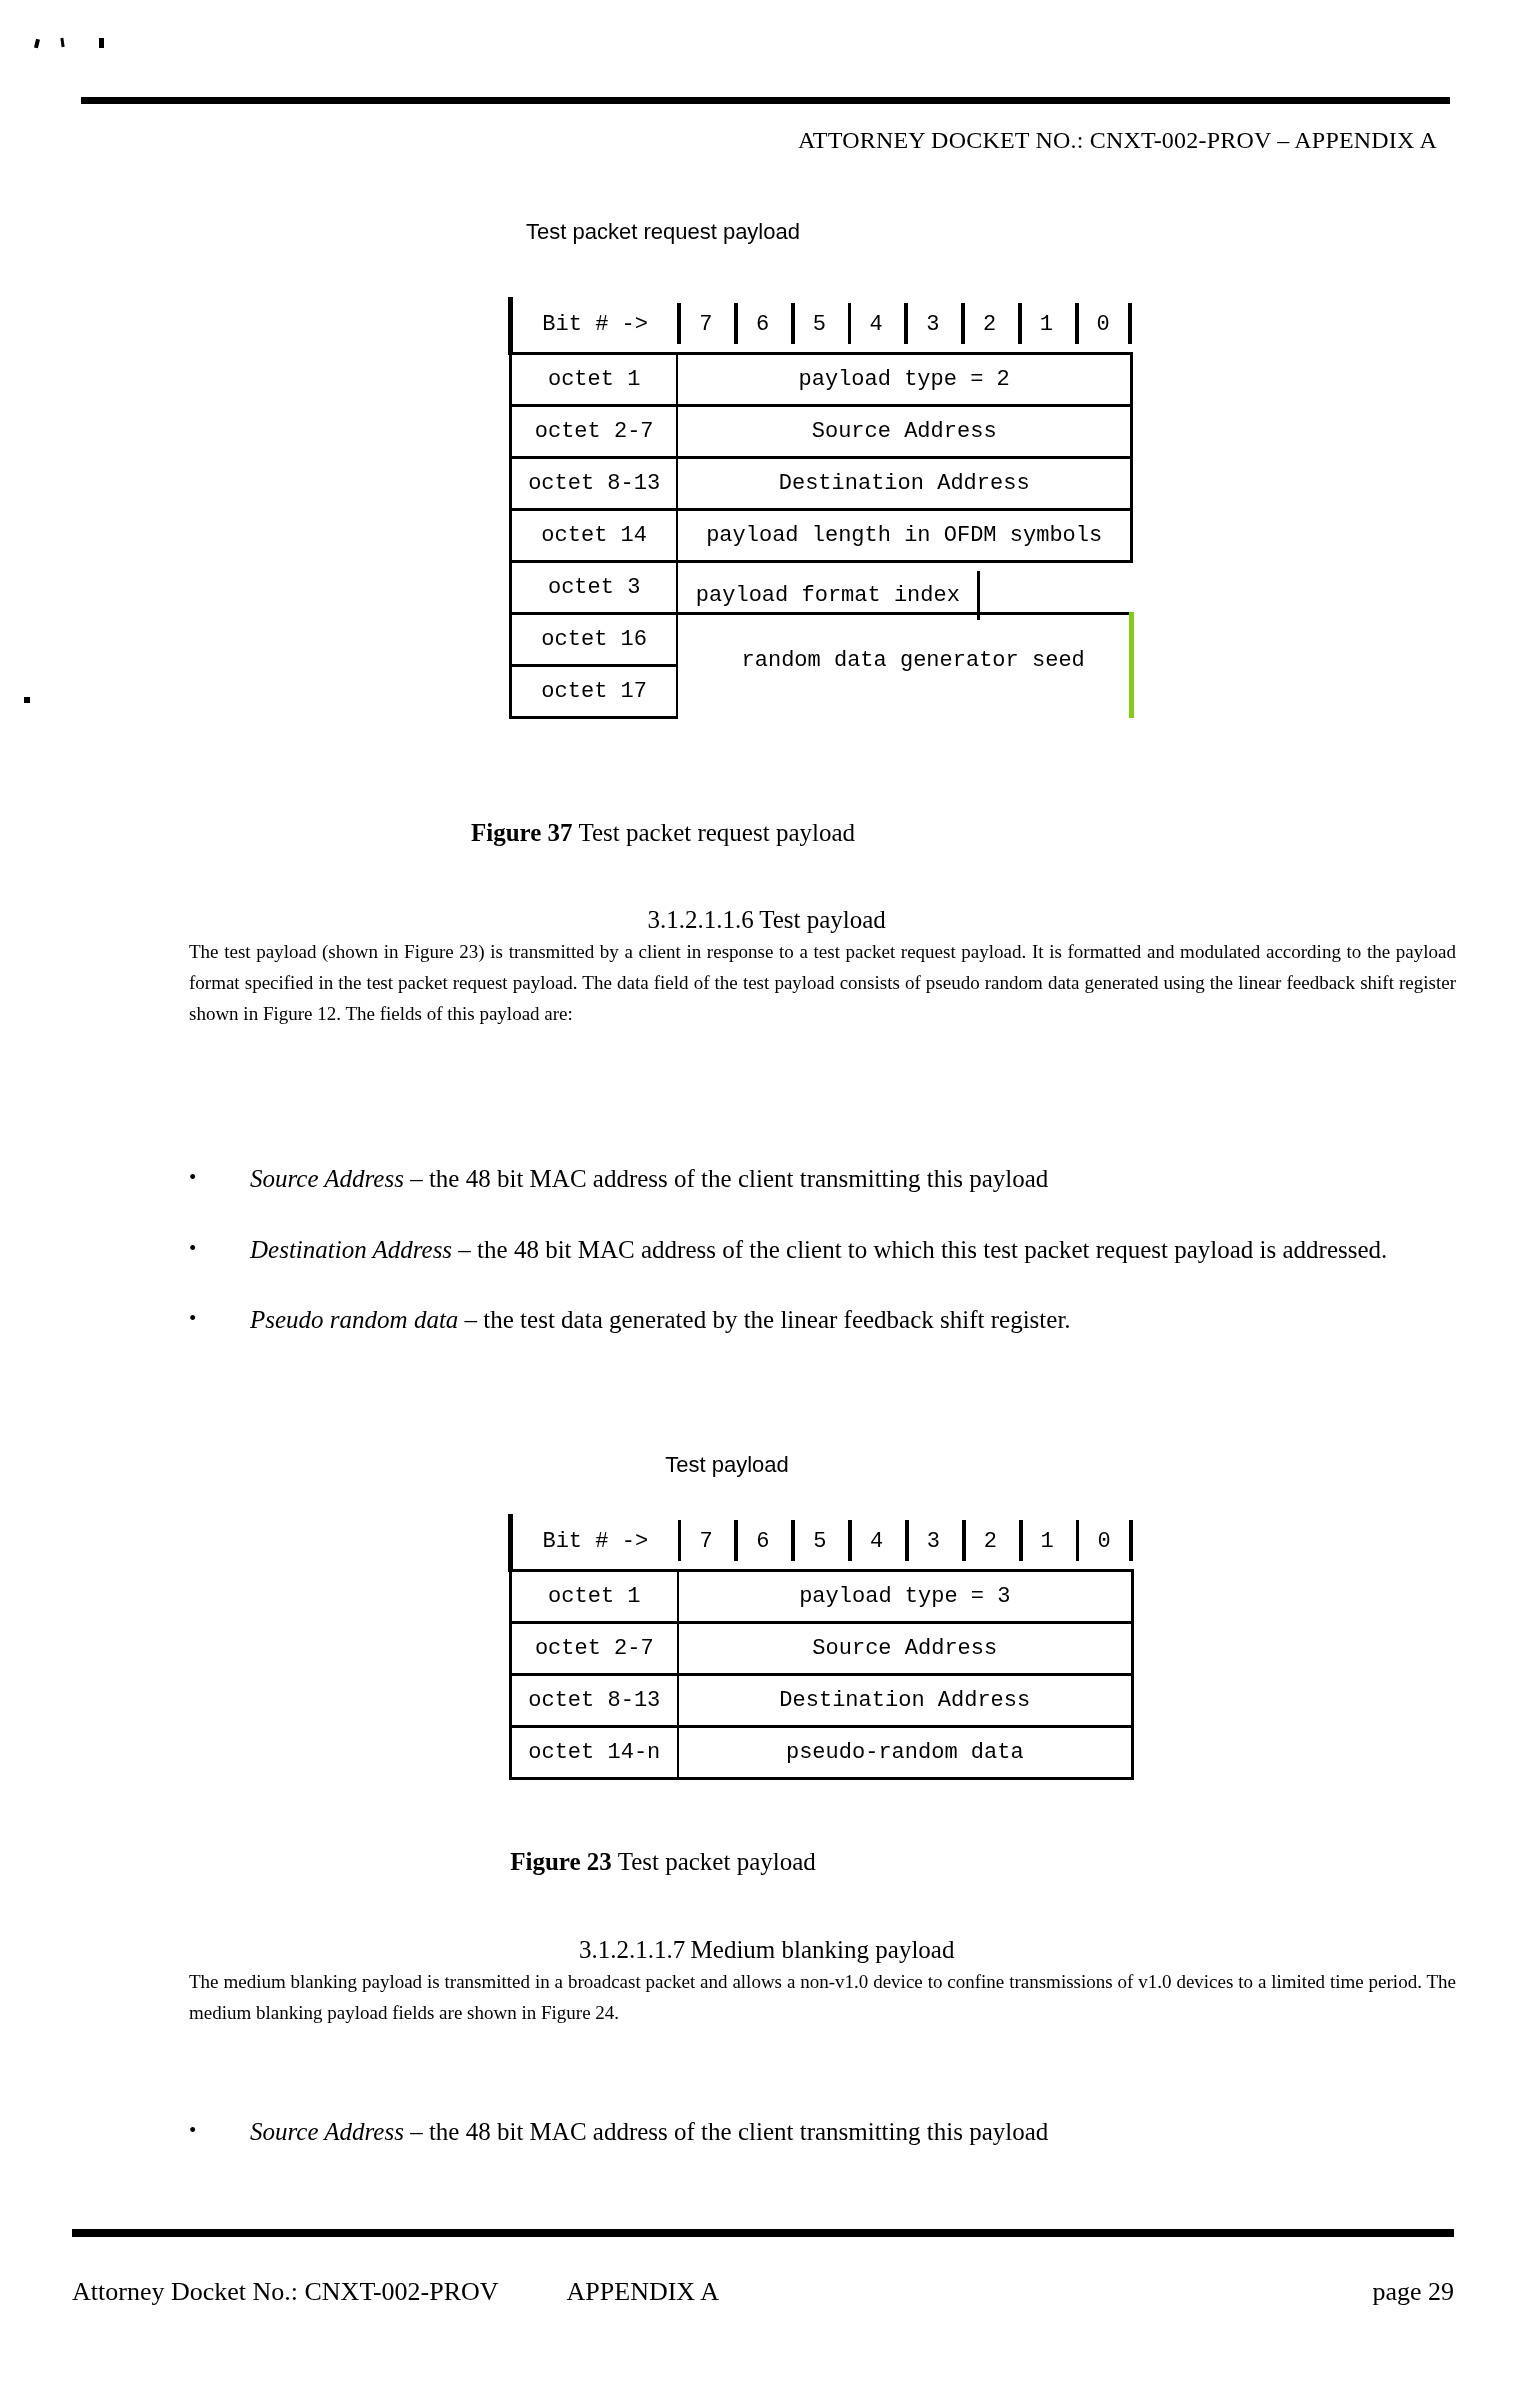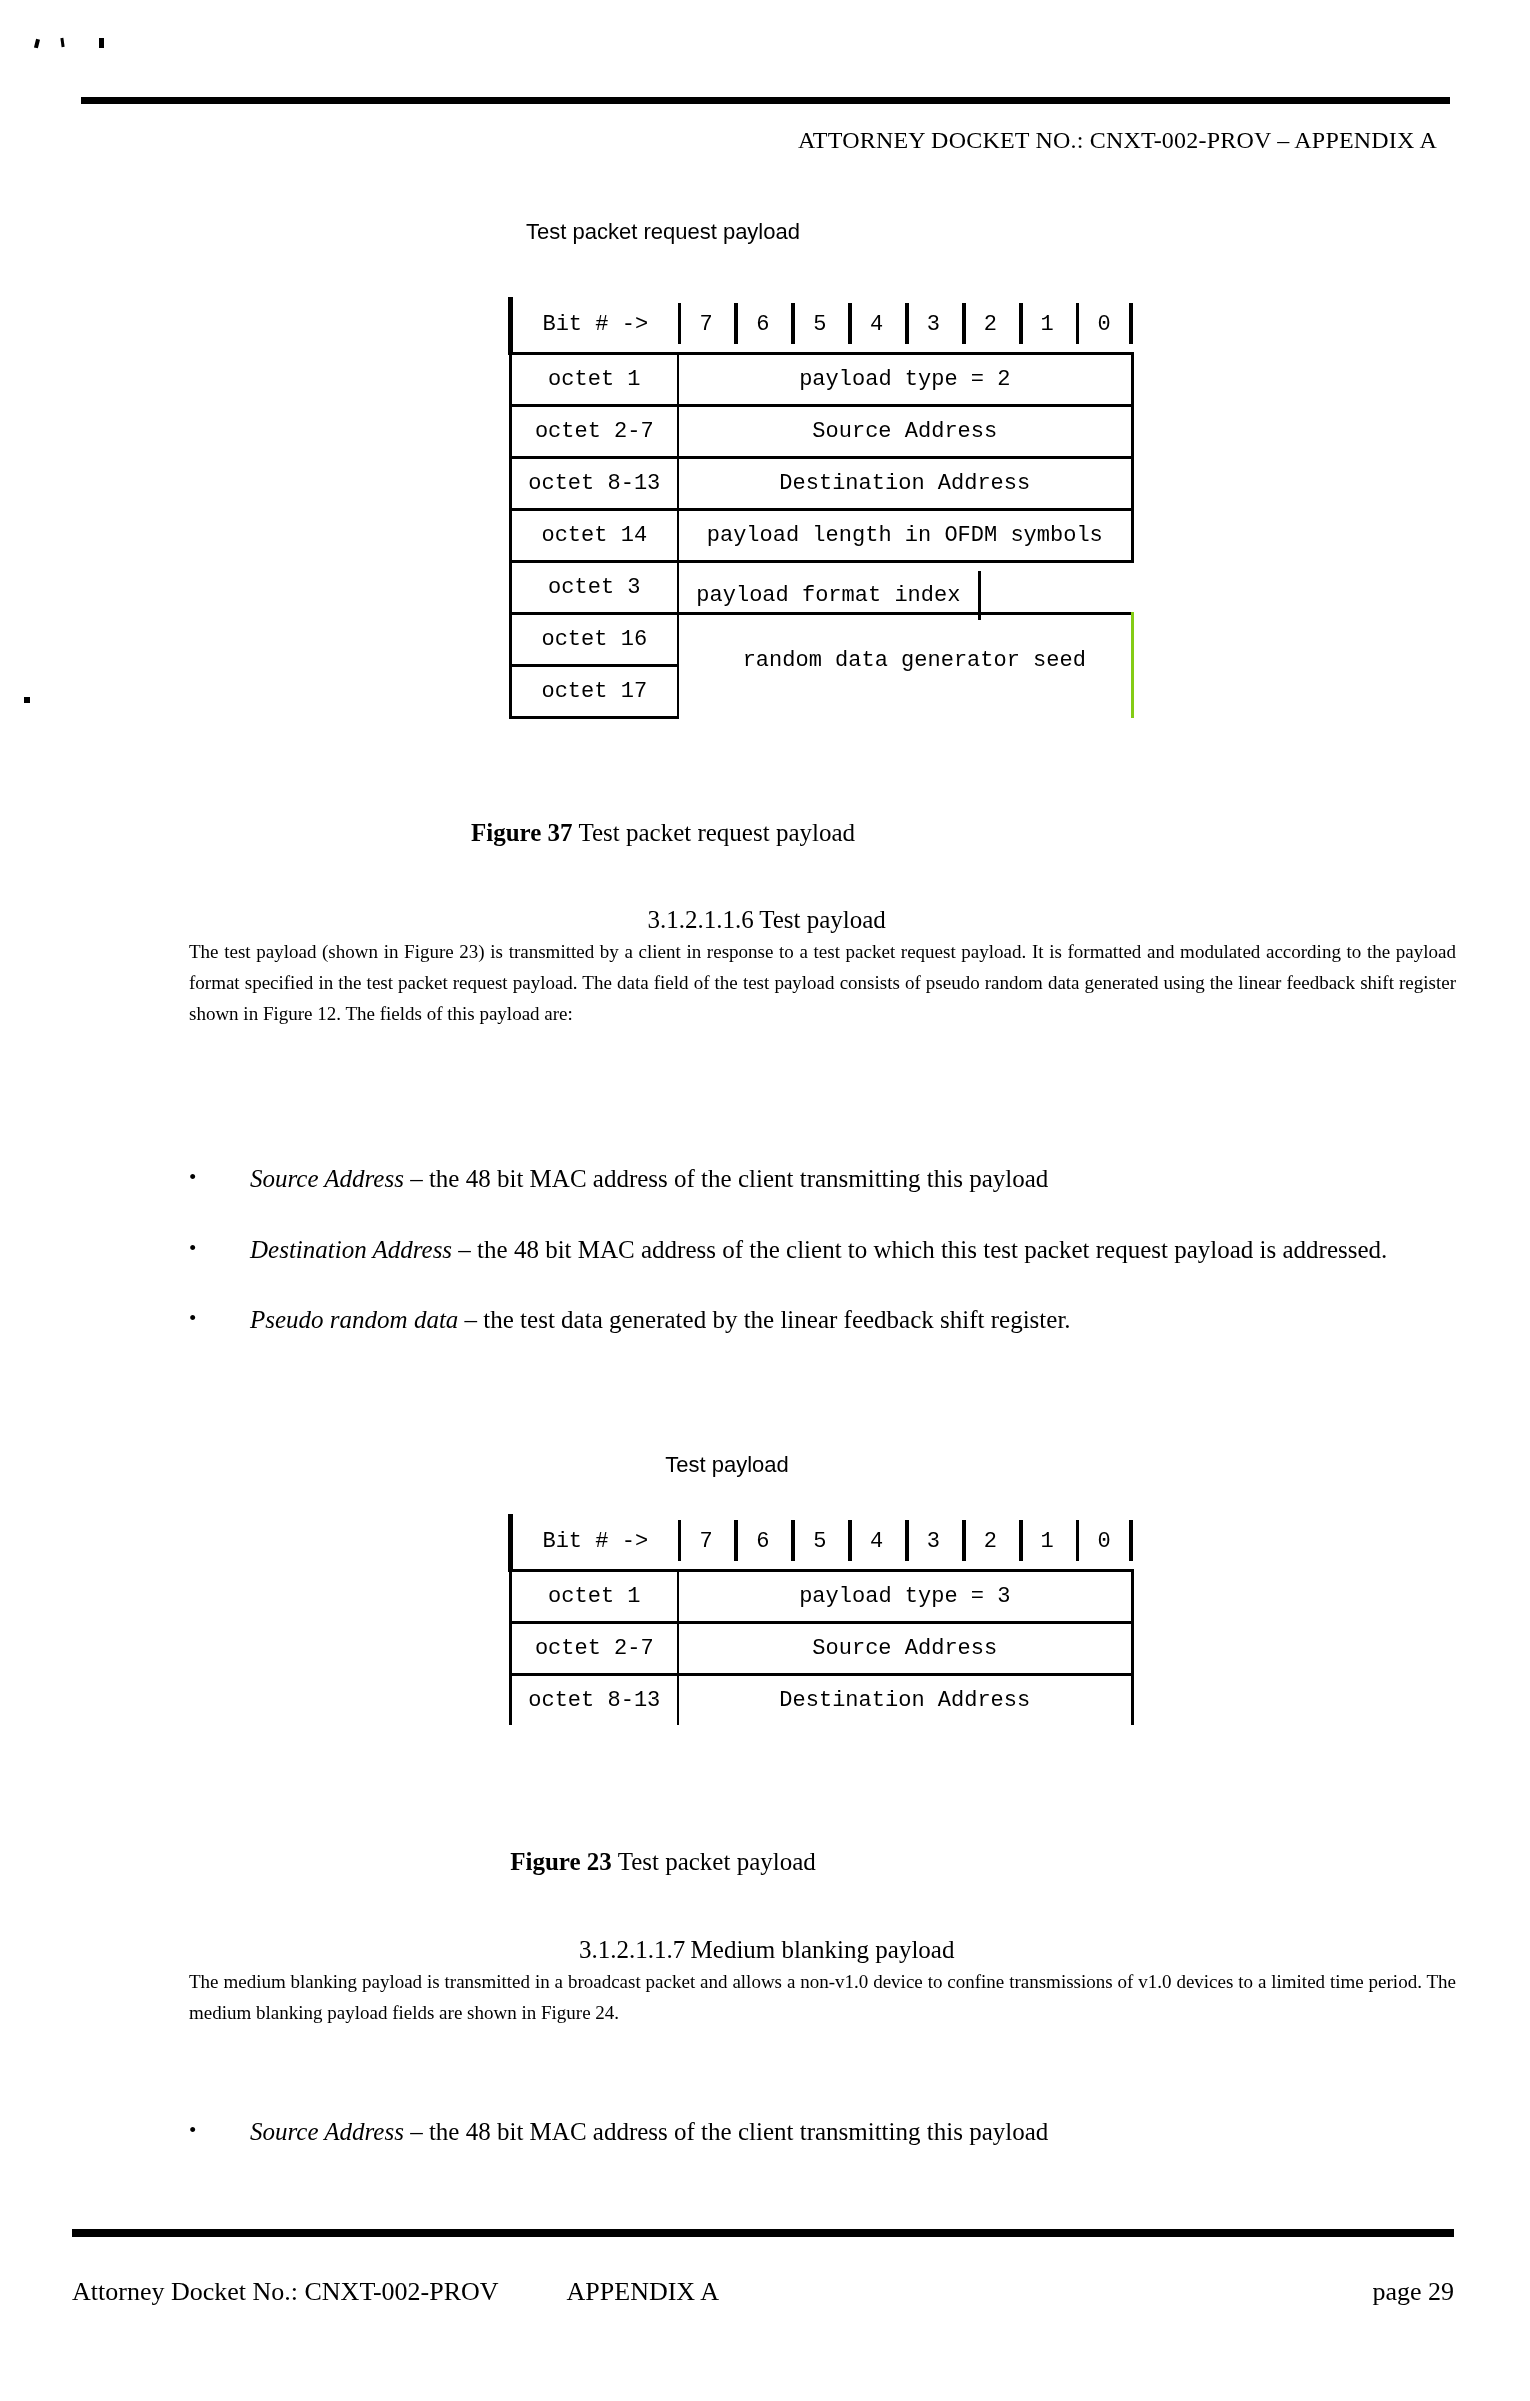--- a/index.html
+++ b/index.html
@@ -126,21 +126,21 @@
     left: 0; top: 8px;
     width: 66%;
     height: 100%;
     border-right: 3px solid #000;
     display: flex;
     align-items: center;
     justify-content: center;
   }
   
   .merged-cell {
-    border-right: 3px solid #84cc16;
+    border-right: 5px solid #84cc16;
     border-top: 3px solid #000;
     vertical-align: bottom;
     text-align: center;
     padding-bottom: 12px;
     padding-left: 20px;
   }
 
   
   .fig-caption {
     position: absolute;
@@ -313,20 +313,24 @@
     <td class="val-cell" colspan="8">payload type = 3</td>
   </tr>
   <tr class="body-row">
     <td class="lbl-cell">octet 2-7</td>
     <td class="val-cell" colspan="8">Source Address</td>
   </tr>
   <tr class="body-row">
     <td class="lbl-cell">octet 8-13</td>
     <td class="val-cell" colspan="8">Destination Address</td>
   </tr>
+  <tr class="body-row last-row">
+    <td class="lbl-cell">octet 14-n</td>
+    <td class="val-cell" colspan="8">pseudo-random data</td>
+  </tr>
 </tbody>
   </table>
 
 <div class="fig-caption" id="caption-2">
   <b>Figure 23</b>
   <span>Test packet payload</span>
 </div>
 
 <div class="section" id="section-2">
   <p class="section-head">

